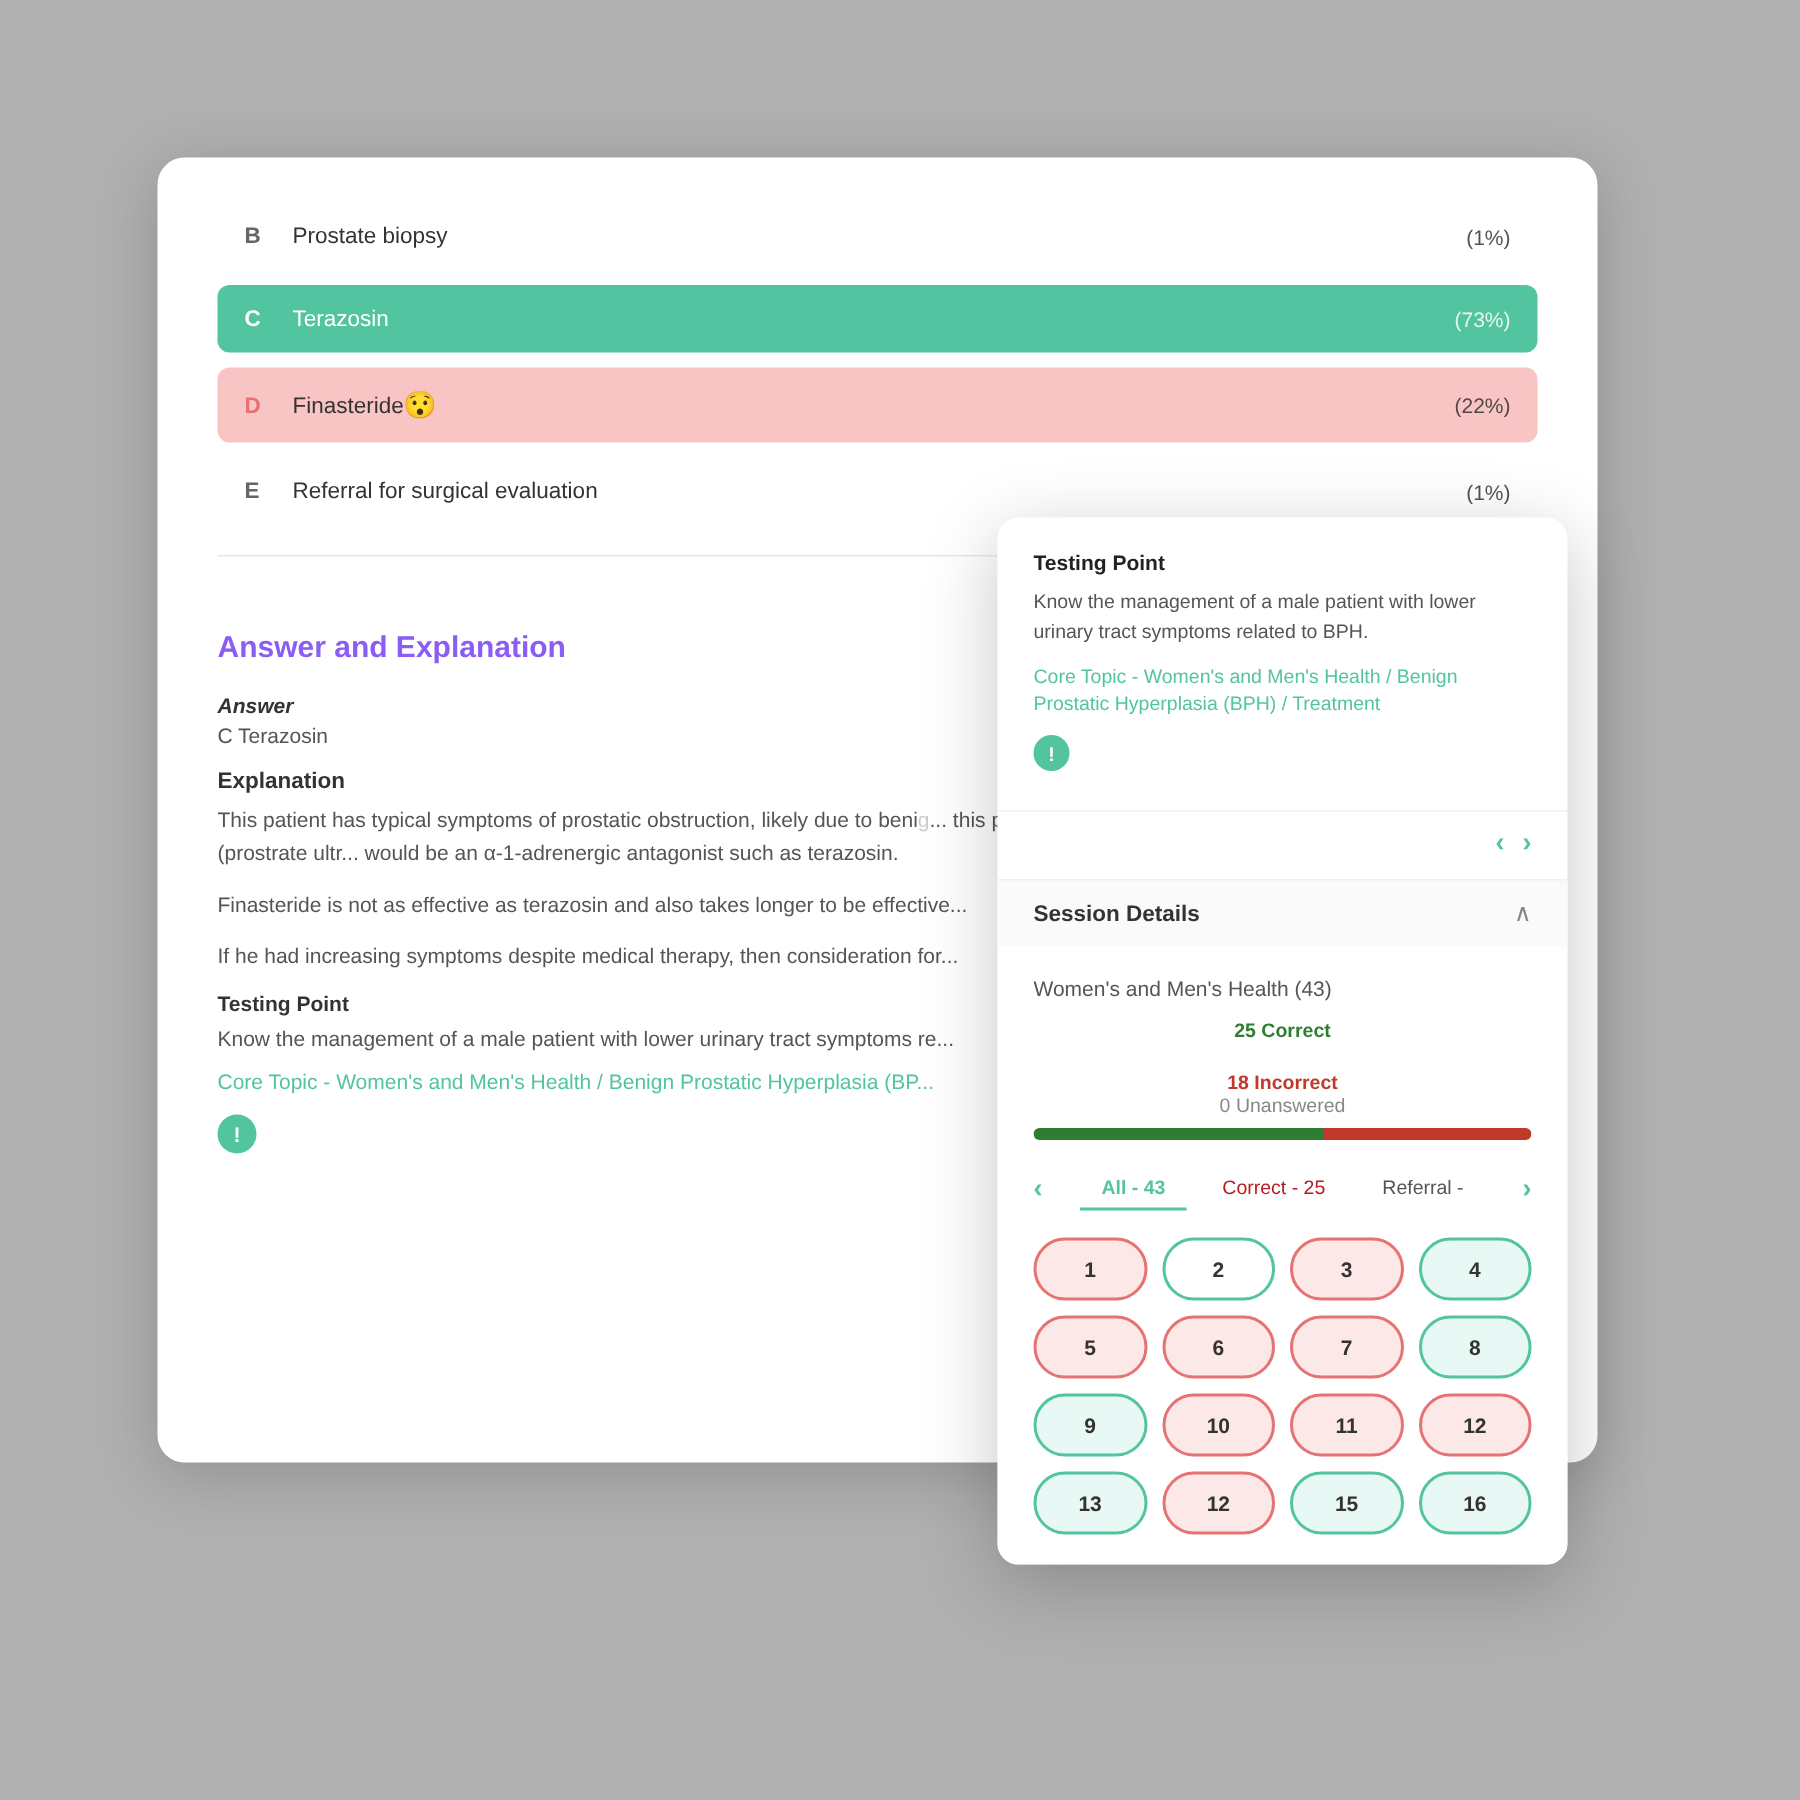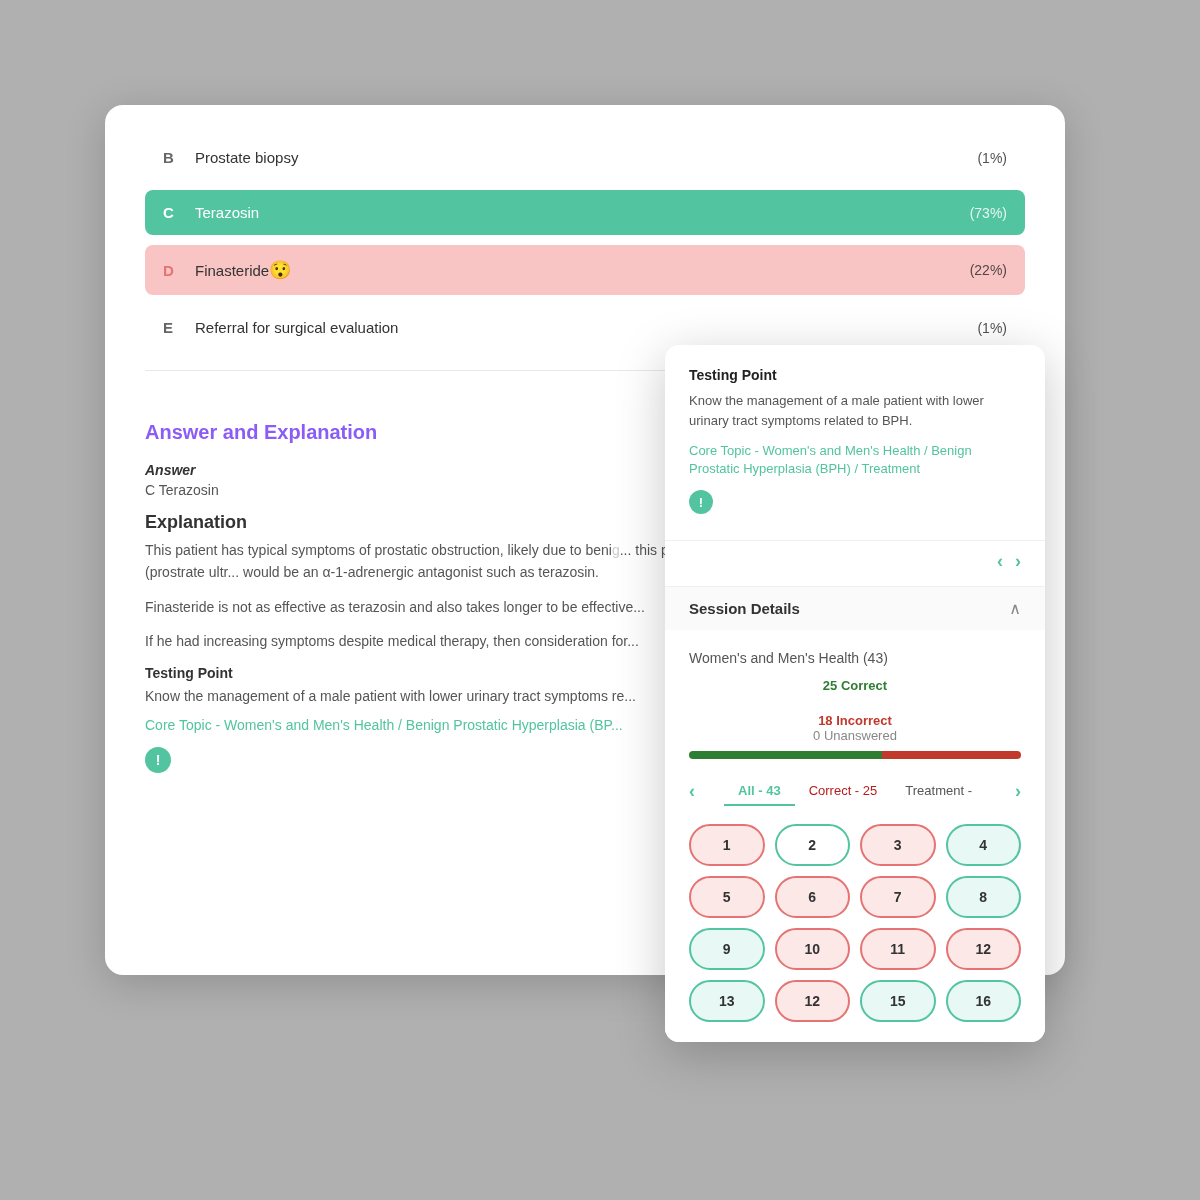--- a/index.html
+++ b/index.html
@@ -112,21 +112,21 @@
     }
 
     .answer-value {
       font-size: 14px;
       color: #555;
       margin-bottom: 14px;
     }
 
     .explanation-label {
       font-weight: 700;
-      font-size: 18px;
+      font-size: 15px;
       color: #333;
       margin-bottom: 6px;
     }
 
     .explanation-text {
       font-size: 14px;
       color: #555;
       line-height: 1.6;
       margin-bottom: 12px;
     }
@@ -326,21 +326,21 @@
     
     .filter-tabs {
       display: flex;
       align-items: center;
       justify-content: space-between;
       margin-bottom: 18px;
     }
 
     .filter-tabs-inner {
       display: flex;
-      gap: 0;
+      gap: 10px;
     }
 
     .filter-tab {
       font-size: 13px;
       padding: 6px 14px;
       cursor: pointer;
       color: #555;
       border-bottom: 2px solid transparent;
       background: none;
       border-top: none;
@@ -500,21 +500,21 @@
         <div class="progress-bar-container">
           <div class="progress-correct" style="width: 58%"></div>
           <div class="progress-incorrect" style="width: 42%"></div>
         </div>
 
         <div class="filter-tabs">
           <button class="filter-prev-btn">‹</button>
           <div class="filter-tabs-inner">
             <button class="filter-tab active">All - 43</button>
             <button class="filter-tab filter-tab-correct">Correct - 25</button>
-            <button class="filter-tab filter-tab-incorrect">Treatment -</button>
+            <button class="filter-tab filter-tab-incorrect">Referral -</button>
           </div>
           <button class="filter-next-btn">›</button>
         </div>
 
         <div class="question-grid">
           <div class="q-num incorrect">1</div>
           <div class="q-num incorrect active" style="font-weight:700;">2</div>
           <div class="q-num incorrect">3</div>
           <div class="q-num correct">4</div>
           <div class="q-num incorrect">5</div>

